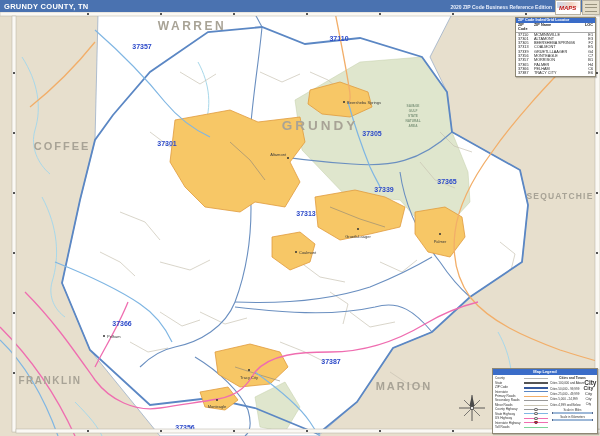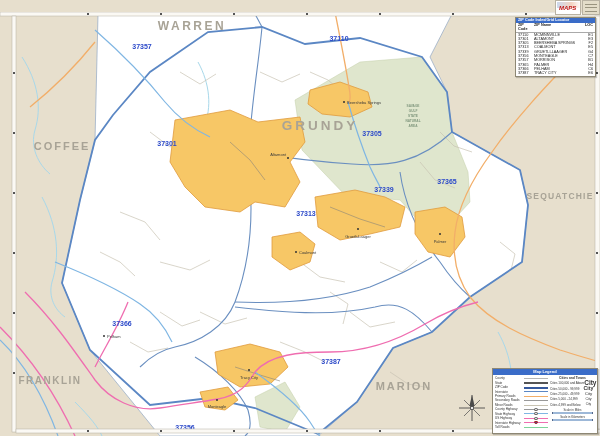--- a/index.html
+++ b/index.html
@@ -68,20 +68,24 @@
   .county-name { fill:#a8a396; font-weight:bold; }
   .zip-label { fill:#2b49c9; font-weight:bold; font-size:7px; }
   .town-label { fill:#3a3a3a; font-size:4px; }
   .park-label { fill:#82997f; font-size:3.2px; font-weight:bold; }
 </style>
 </head>
 <body>
 
 <div class="screen">
 
+  <div class="topbar">
+    <div class="topbar-title">GRUNDY COUNTY, TN</div>
+    <div class="topbar-edition">2020 ZIP Code Business Reference Edition</div>
+  </div>
   <div class="logo-box">
     <div class="logo-swoosh"></div>
     <div class="logo-text">MAPS</div>
   </div>
   <div class="logo-side">
       <i></i>
       <i></i>
       <i></i>
     </div>
 

